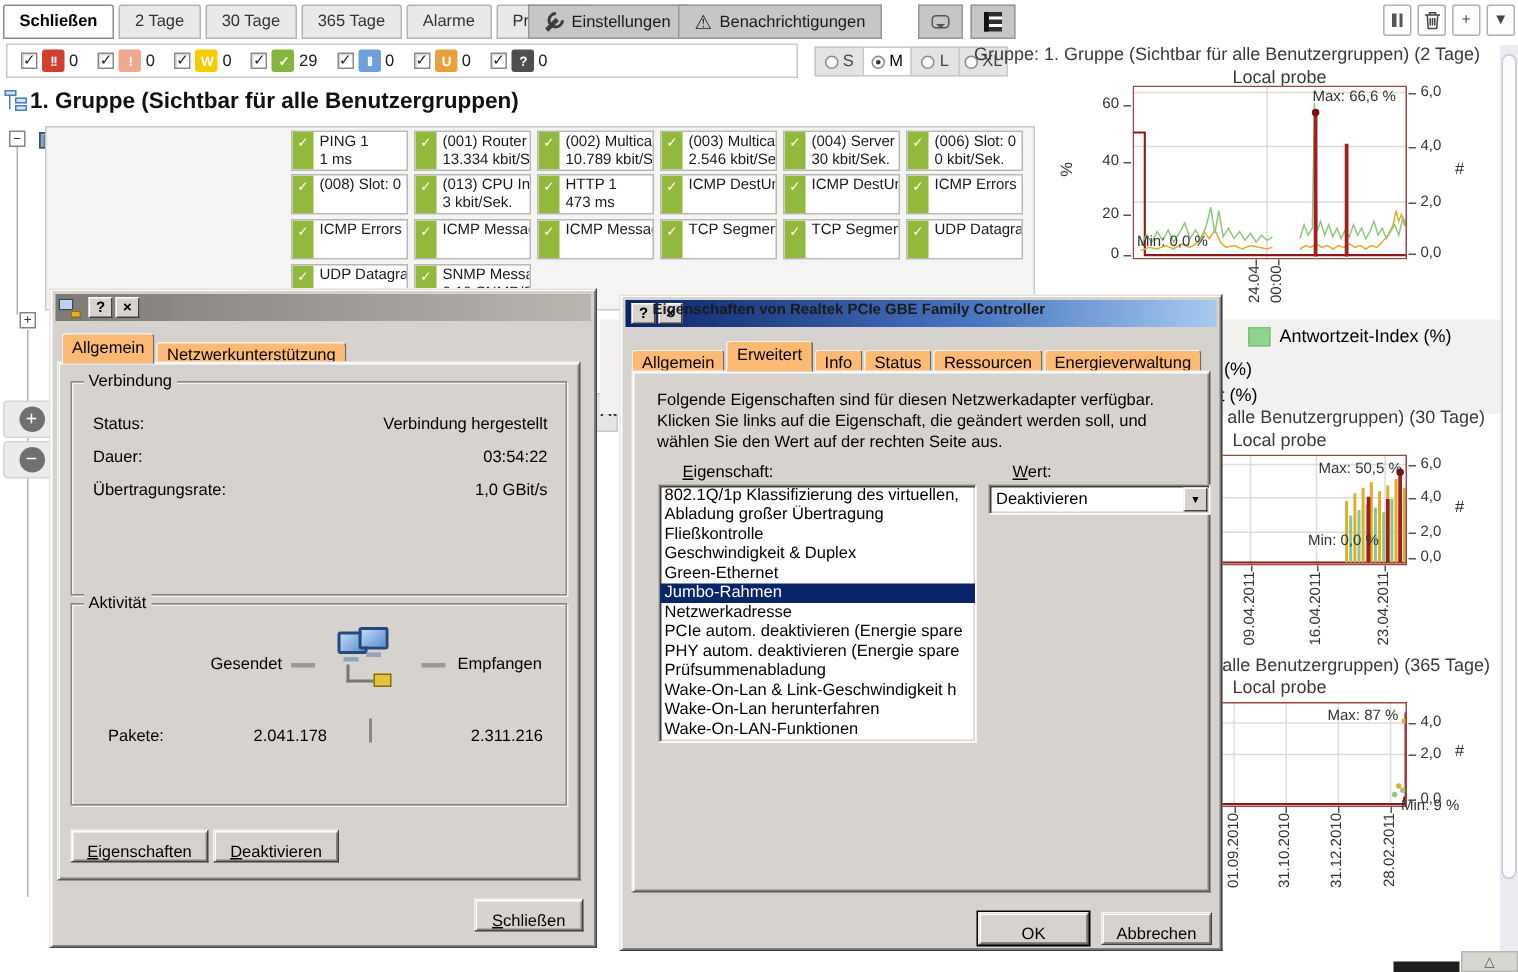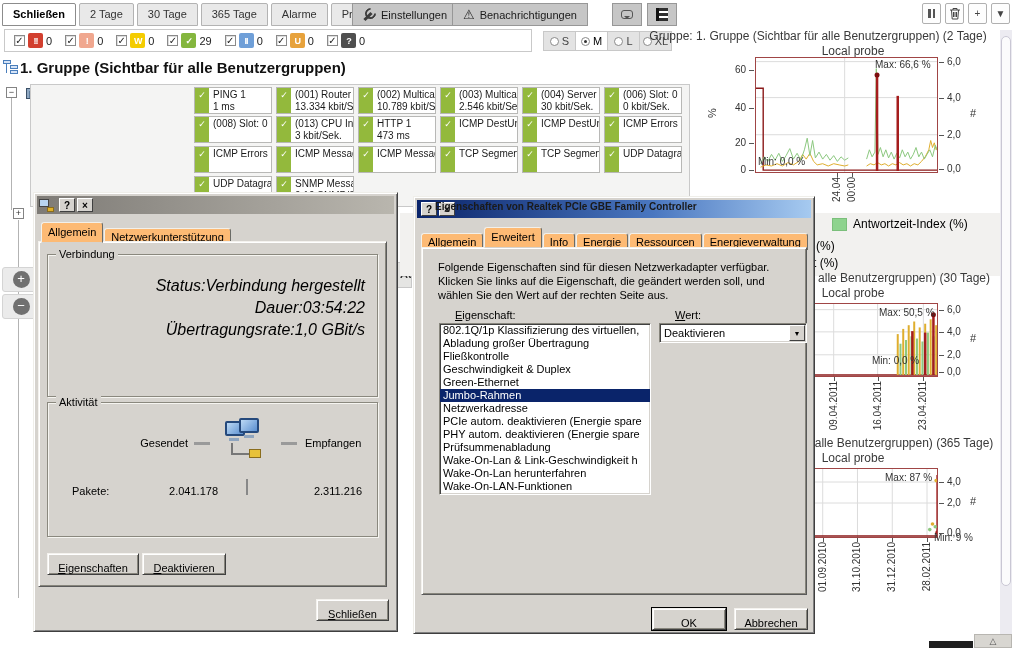--- a/index.html
+++ b/index.html
@@ -90,21 +90,21 @@
   .tbtn { width:16px; height:14px; margin-left:2px; background:#d6d3ce; border:1px solid; border-color:#fff #404040 #404040 #fff; font-size:10px; font-weight:bold; color:#000; display:flex; align-items:center; justify-content:center; flex-shrink:0; }
   .dlg-ic { width:15px; height:14px; margin-right:3px; position:relative; flex-shrink:0; }
   .dlg-ic .mon { position:absolute; left:0; top:1px; width:10px; height:8px; border:1px solid #444; background:#b8d4f0; }
   .dlg-ic .plug { position:absolute; right:0; bottom:0; width:7px; height:5px; background:#e0b02a; border:1px solid #8a6d1d; }
   .xtabs { position:absolute; display:flex; align-items:flex-end; }
   .xtab { height:17px; padding:2px 6px 0; margin-right:1px; border:1px solid; border-color:#f2f0ea #6b6b66 #6b6b66 #f2f0ea; border-radius:3px 3px 0 0; background:#fdba74; font-size:11px; position:relative; top:2px; white-space:nowrap; }
   .xtab.on { top:0; height:21px; z-index:5; border-bottom:1px solid #d6d3ce; padding-top:3px; }
   .panel { position:absolute; background:#d6d3ce; border:1px solid; border-color:#f4f2ee #5a5a5a #5a5a5a #f4f2ee; box-shadow:inset 1px 1px 0 #fff, inset -1px -1px 0 #87857c; }
   .group { position:absolute; border:1px solid #8a887e; box-shadow:1px 1px 0 #f6f5f1, inset 1px 1px 0 #f6f5f1; }
   .glabel { position:absolute; top:-7px; left:8px; background:#d6d3ce; padding:0 3px; font-size:11px; }
-  .row { position:absolute; left:14px; right:12px; display:flex; justify-content:flex-end; font-size:16px;font-style:italic; }
+  .row { position:absolute; left:14px; right:12px; display:flex; justify-content:space-between; font-size:11px; }
   .btn { position:absolute; background:#d6d3ce; border:1px solid; border-color:#f4f2ee #404040 #404040 #f4f2ee; box-shadow:inset 1px 1px 0 #fff, inset -1px -1px 0 #87857c; font-size:11px; display:flex; align-items:flex-end; justify-content:center; }
   .btn.default { box-shadow:0 0 0 1px #000, inset 1px 1px 0 #fff, inset -1px -1px 0 #87857c; }
   .accel { display:inline-block; }
   .accel::first-letter { text-decoration:underline; }
   .sunken { position:absolute; background:#fff; border:1px solid; border-color:#87857c #fff #fff #87857c; box-shadow:inset 1px 1px 0 #404040, inset -1px -1px 0 #d6d3ce; }
   .litem { height:13px; line-height:13px; font-size:11px; padding-left:3px; white-space:nowrap; overflow:hidden; cursor:default; }
   .litem.selected { background:#0a246a; color:#fff; }
   .combo { display:flex; align-items:center; }
   .cval { flex-grow:1; font-size:11px; padding-left:4px; white-space:nowrap; overflow:hidden; }
   .carrow { width:16px; height:16px; margin-right:1px; background:#d6d3ce; border:1px solid; border-color:#fff #404040 #404040 #fff; font-size:7px; color:#000; display:flex; align-items:center; justify-content:center; flex-shrink:0; }
@@ -456,21 +456,21 @@
   <div class="win" style="left:413px;top:196px;width:402px;height:438px;z-index:40;">
     <div class="tbar active">
       <span class="ttext">Eigenschaften von Realtek PCIe GBE Family Controller</span>
       <span class="tbtn">?</span>
       <span class="tbtn">×</span>
     </div>
     <div class="xtabs" id="d2-tabs" style="left:7px;top:30px;">
         <div class="xtab">Allgemein</div>
         <div class="xtab on">Erweitert</div>
         <div class="xtab">Info</div>
-        <div class="xtab">Energie</div>
+        <div class="xtab">Status</div>
         <div class="xtab">Ressourcen</div>
         <div class="xtab">Energieverwaltung</div>
       </div>
     <div class="panel" style="left:7px;top:50px;width:386px;height:348px;">
       <div class="desc" style="left:16px;top:12px;width:364px;">Folgende Eigenschaften sind für diesen Netzwerkadapter verfügbar.<br>Klicken Sie links auf die Eigenschaft, die geändert werden soll, und<br>wählen Sie den Wert auf der rechten Seite aus.</div>
       <div class="lbl" style="left:17px;top:61px;">
         <span class="accel">Eigenschaft:</span>
       </div>
       <div class="lbl" style="left:237px;top:61px;">
         <span class="accel">Wert:</span>

